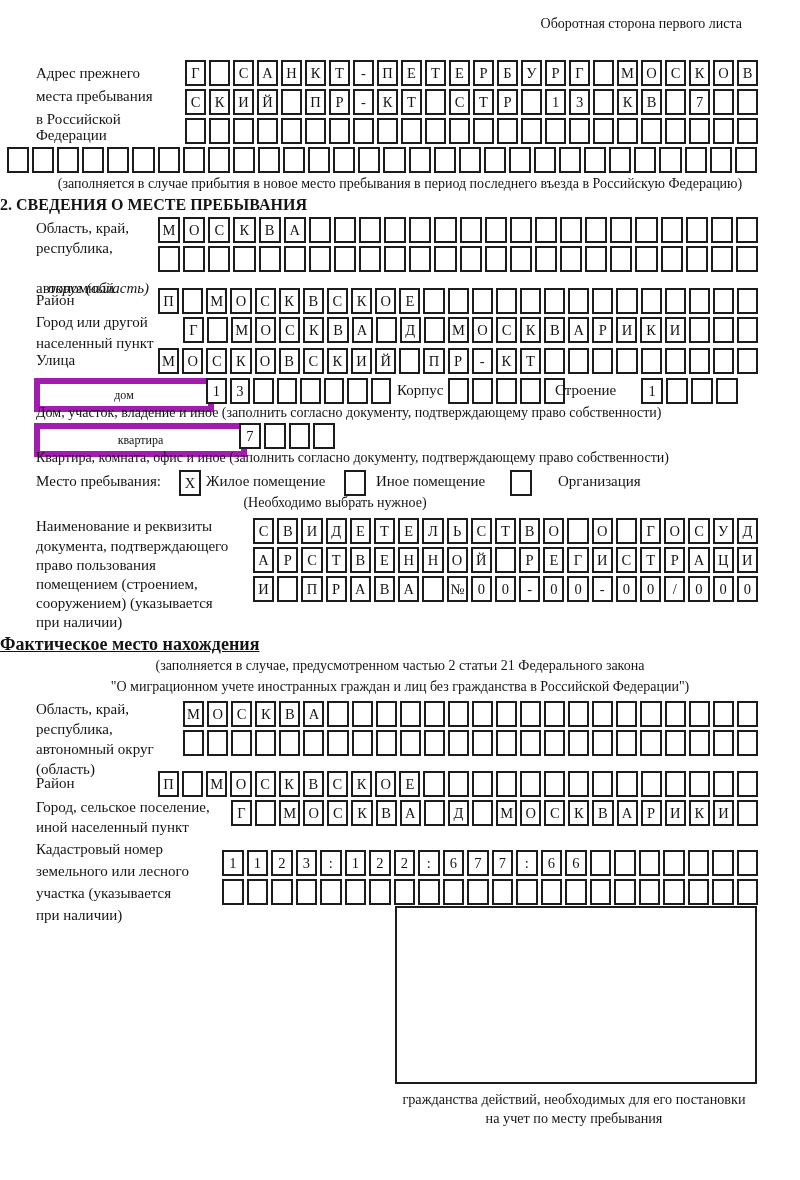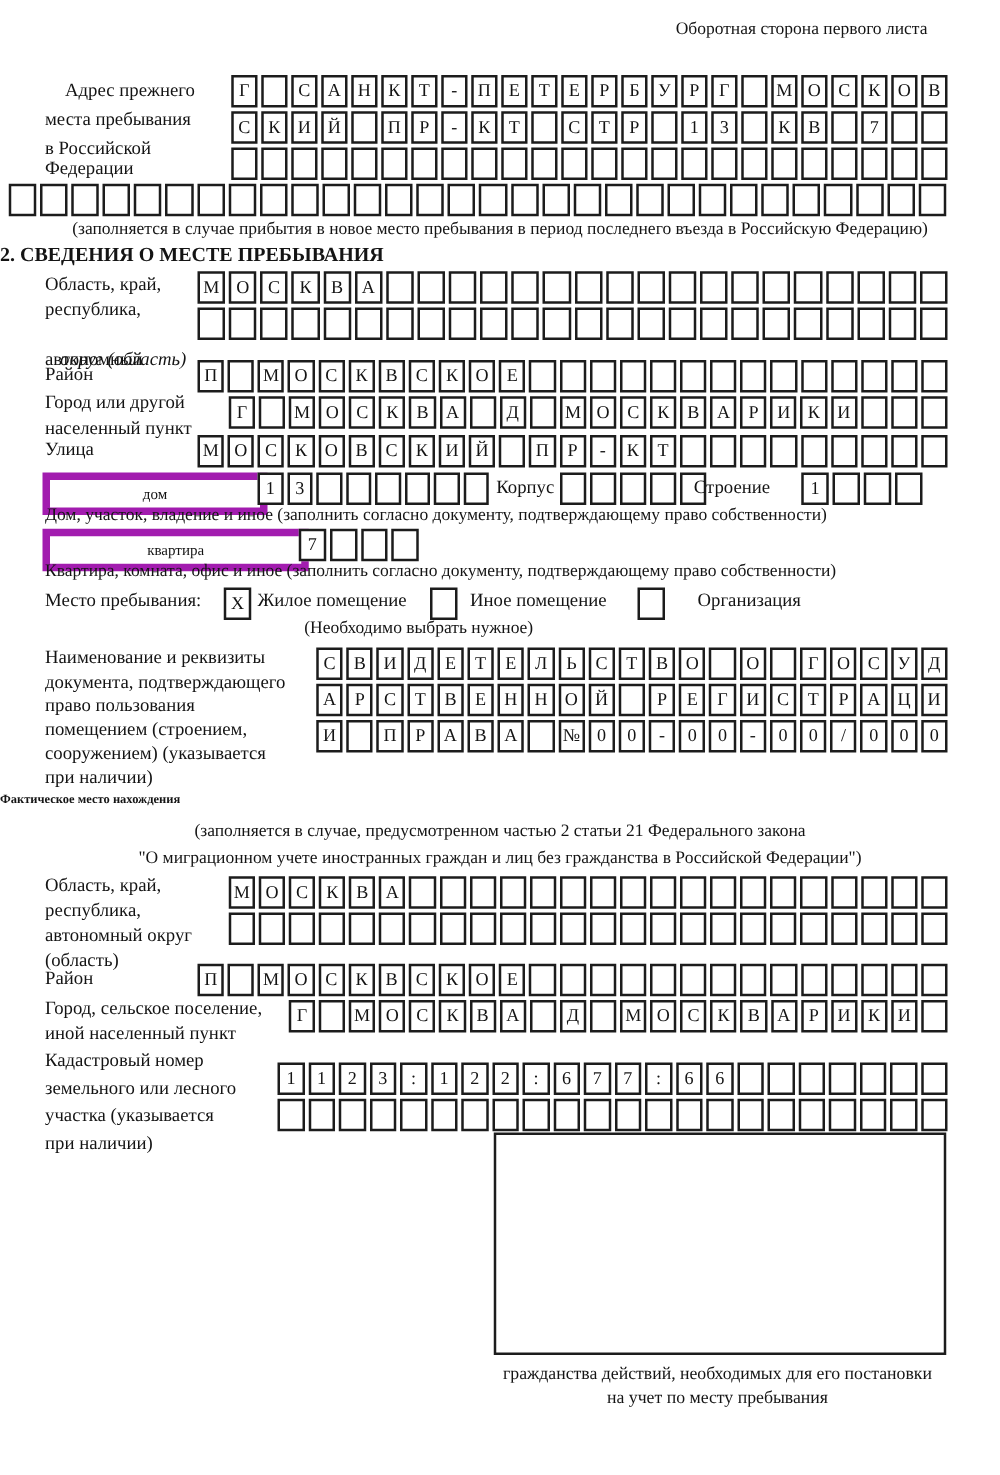--- a/index.html
+++ b/index.html
@@ -32,21 +32,21 @@
   .stamp{border:2px solid #1c1c1c;background:#fff;}
   .cap{font-size:14.2px;text-align:center;line-height:18.5px;white-space:nowrap;}
 </style>
 </head>
 <body>
 
 <div class="page">
 
   <div class="abs note" style="top:16px;right:58px;">Оборотная сторона первого листа</div>
 
-  <div class="abs lbl" style="top:64px;left:52px;">Адрес прежнего</div>
+  <div class="abs lbl" style="top:64px;left:36px;">Адрес прежнего</div>
   <div class="abs lbl" style="top:87px;left:36px;">места пребывания</div>
   <div class="abs lbl" style="top:110px;left:36px;">в Российской</div>
   <div class="abs lbl" style="top:126px;left:36px;">Федерации</div>
 
   <div class="abs cells" style="top:60px;left:185px;width:573px;">
       <div class="cell">Г</div>
       <div class="cell"></div>
       <div class="cell">С</div>
       <div class="cell">А</div>
       <div class="cell">Н</div>
@@ -424,21 +424,21 @@
       <div class="cell">0</div>
       <div class="cell">-</div>
       <div class="cell">0</div>
       <div class="cell">0</div>
       <div class="cell">/</div>
       <div class="cell">0</div>
       <div class="cell">0</div>
       <div class="cell">0</div>
     </div>
 
-  <div class="abs title" style="top:634px;left:0;width:640px;font-size:10px;">Фактическое место нахождения</div>
+  <div class="abs title" style="top:634px;left:0;width:640px;font-size:18px;text-decoration:underline;">Фактическое место нахождения</div>
   <div class="abs cnote" style="top:658px;left:0;width:800px;">(заполняется в случае, предусмотренном частью 2 статьи 21 Федерального закона</div>
   <div class="abs cnote" style="top:679px;left:0;width:800px;">"О миграционном учете иностранных граждан и лиц без гражданства в Российской Федерации")</div>
 
   <div class="abs lbl" style="top:700px;left:36px;">Область, край,</div>
   <div class="abs lbl" style="top:720px;left:36px;">республика,</div>
   <div class="abs lbl" style="top:740px;left:36px;">автономный округ</div>
   <div class="abs lbl" style="top:760px;left:36px;">(область)</div>
   <div class="abs cells" style="top:701px;left:183px;width:575px;">
       <div class="cell">М</div>
       <div class="cell">О</div>

